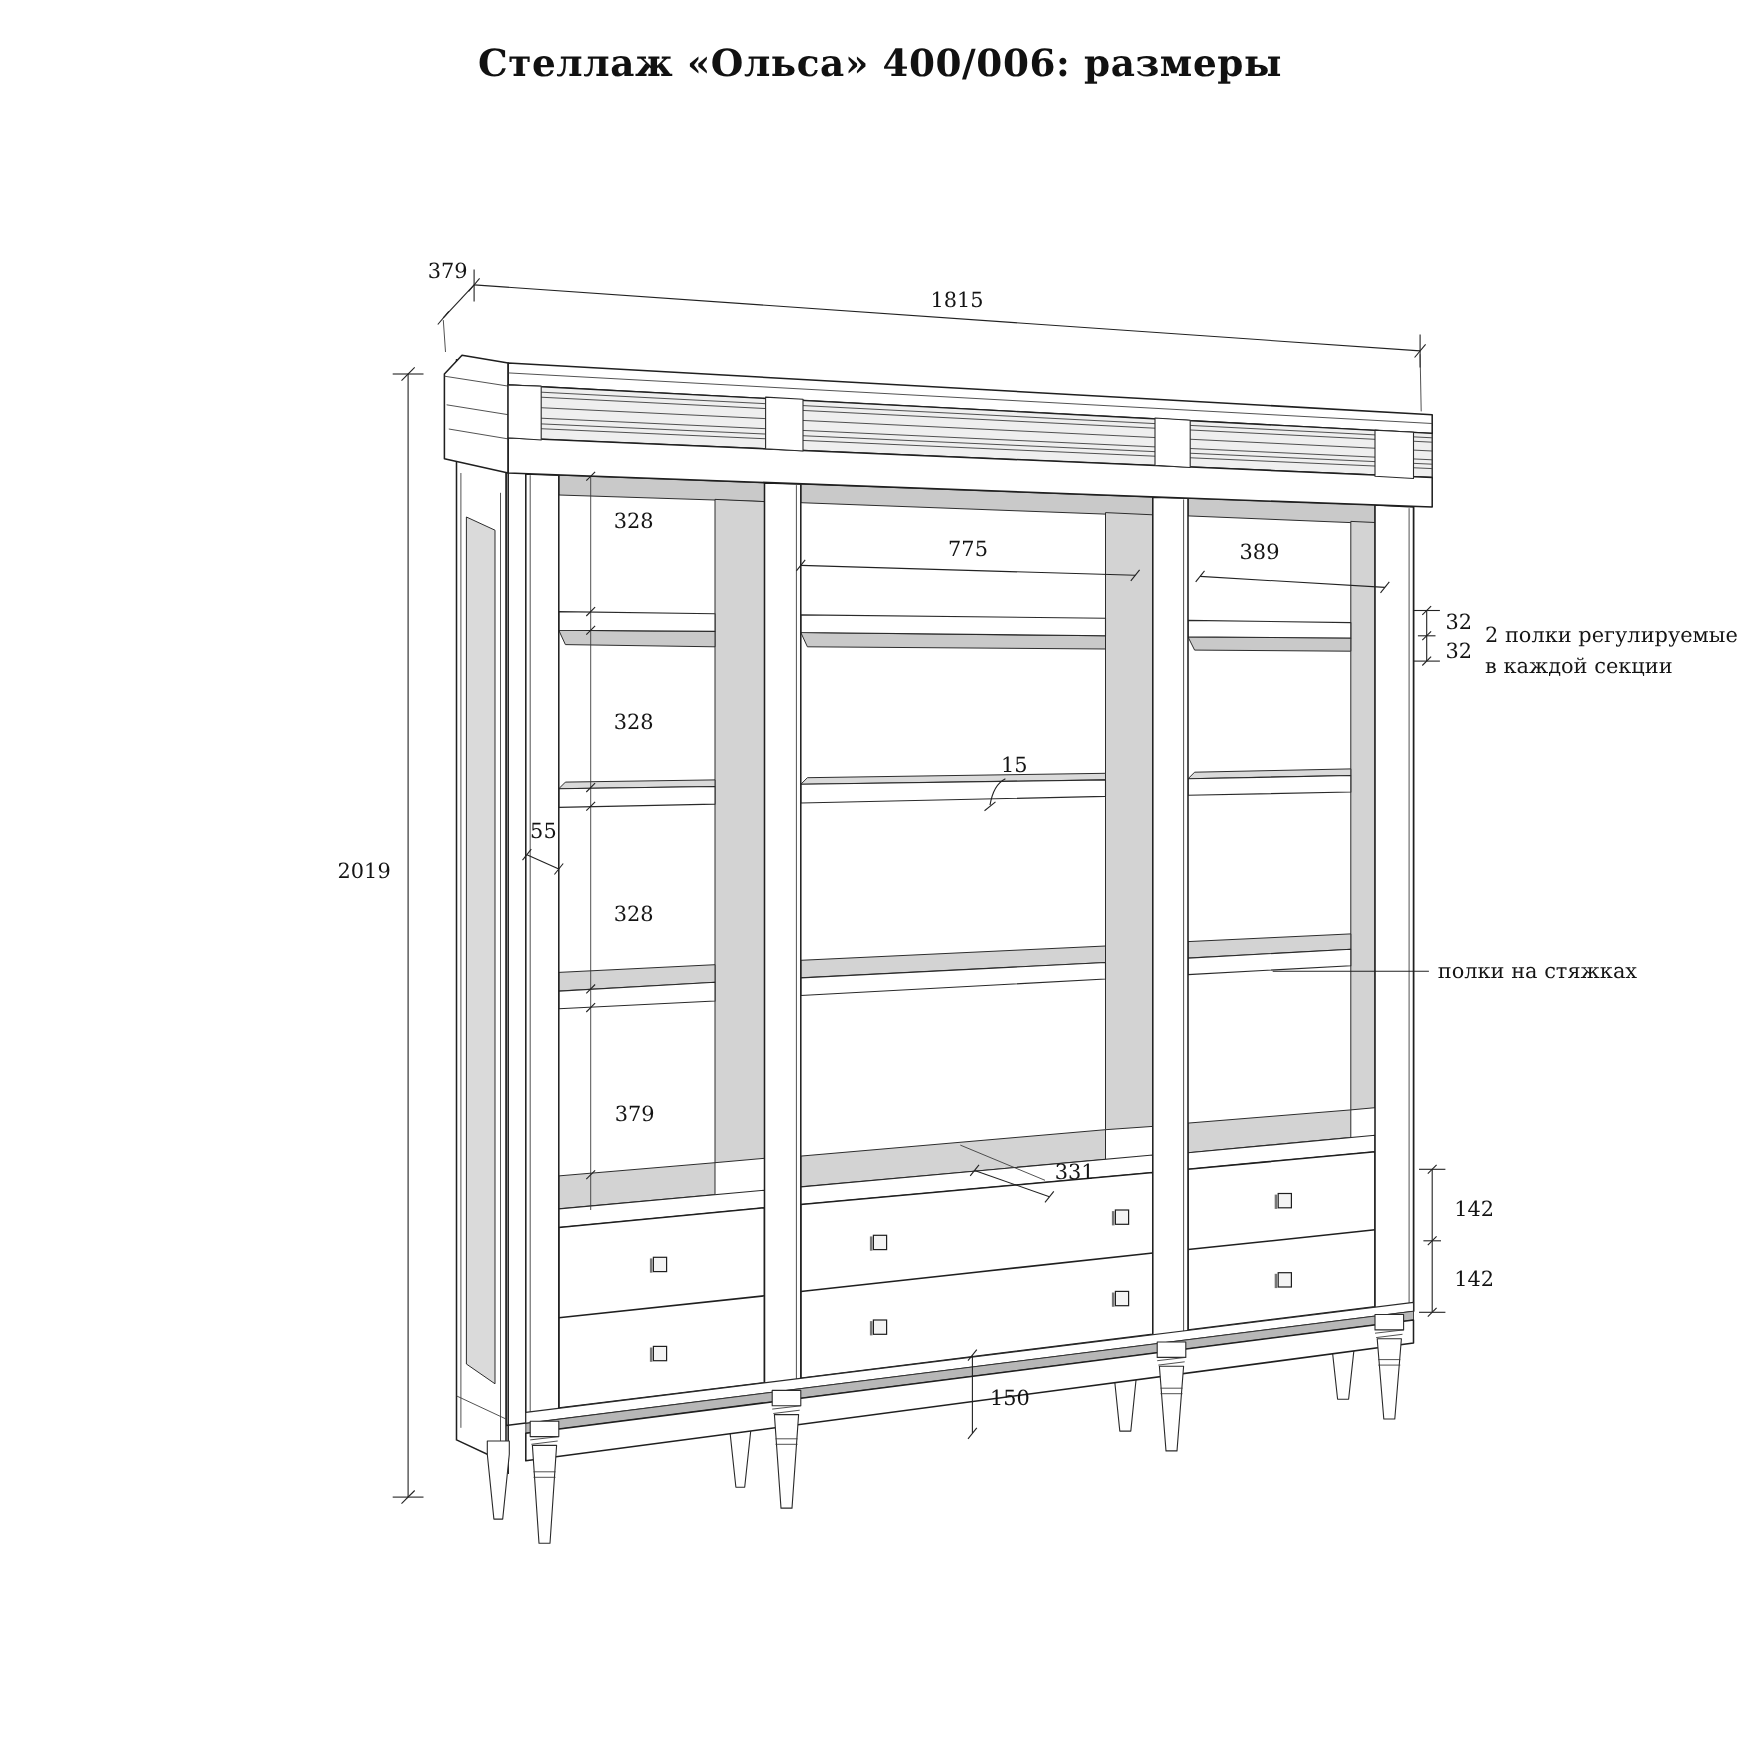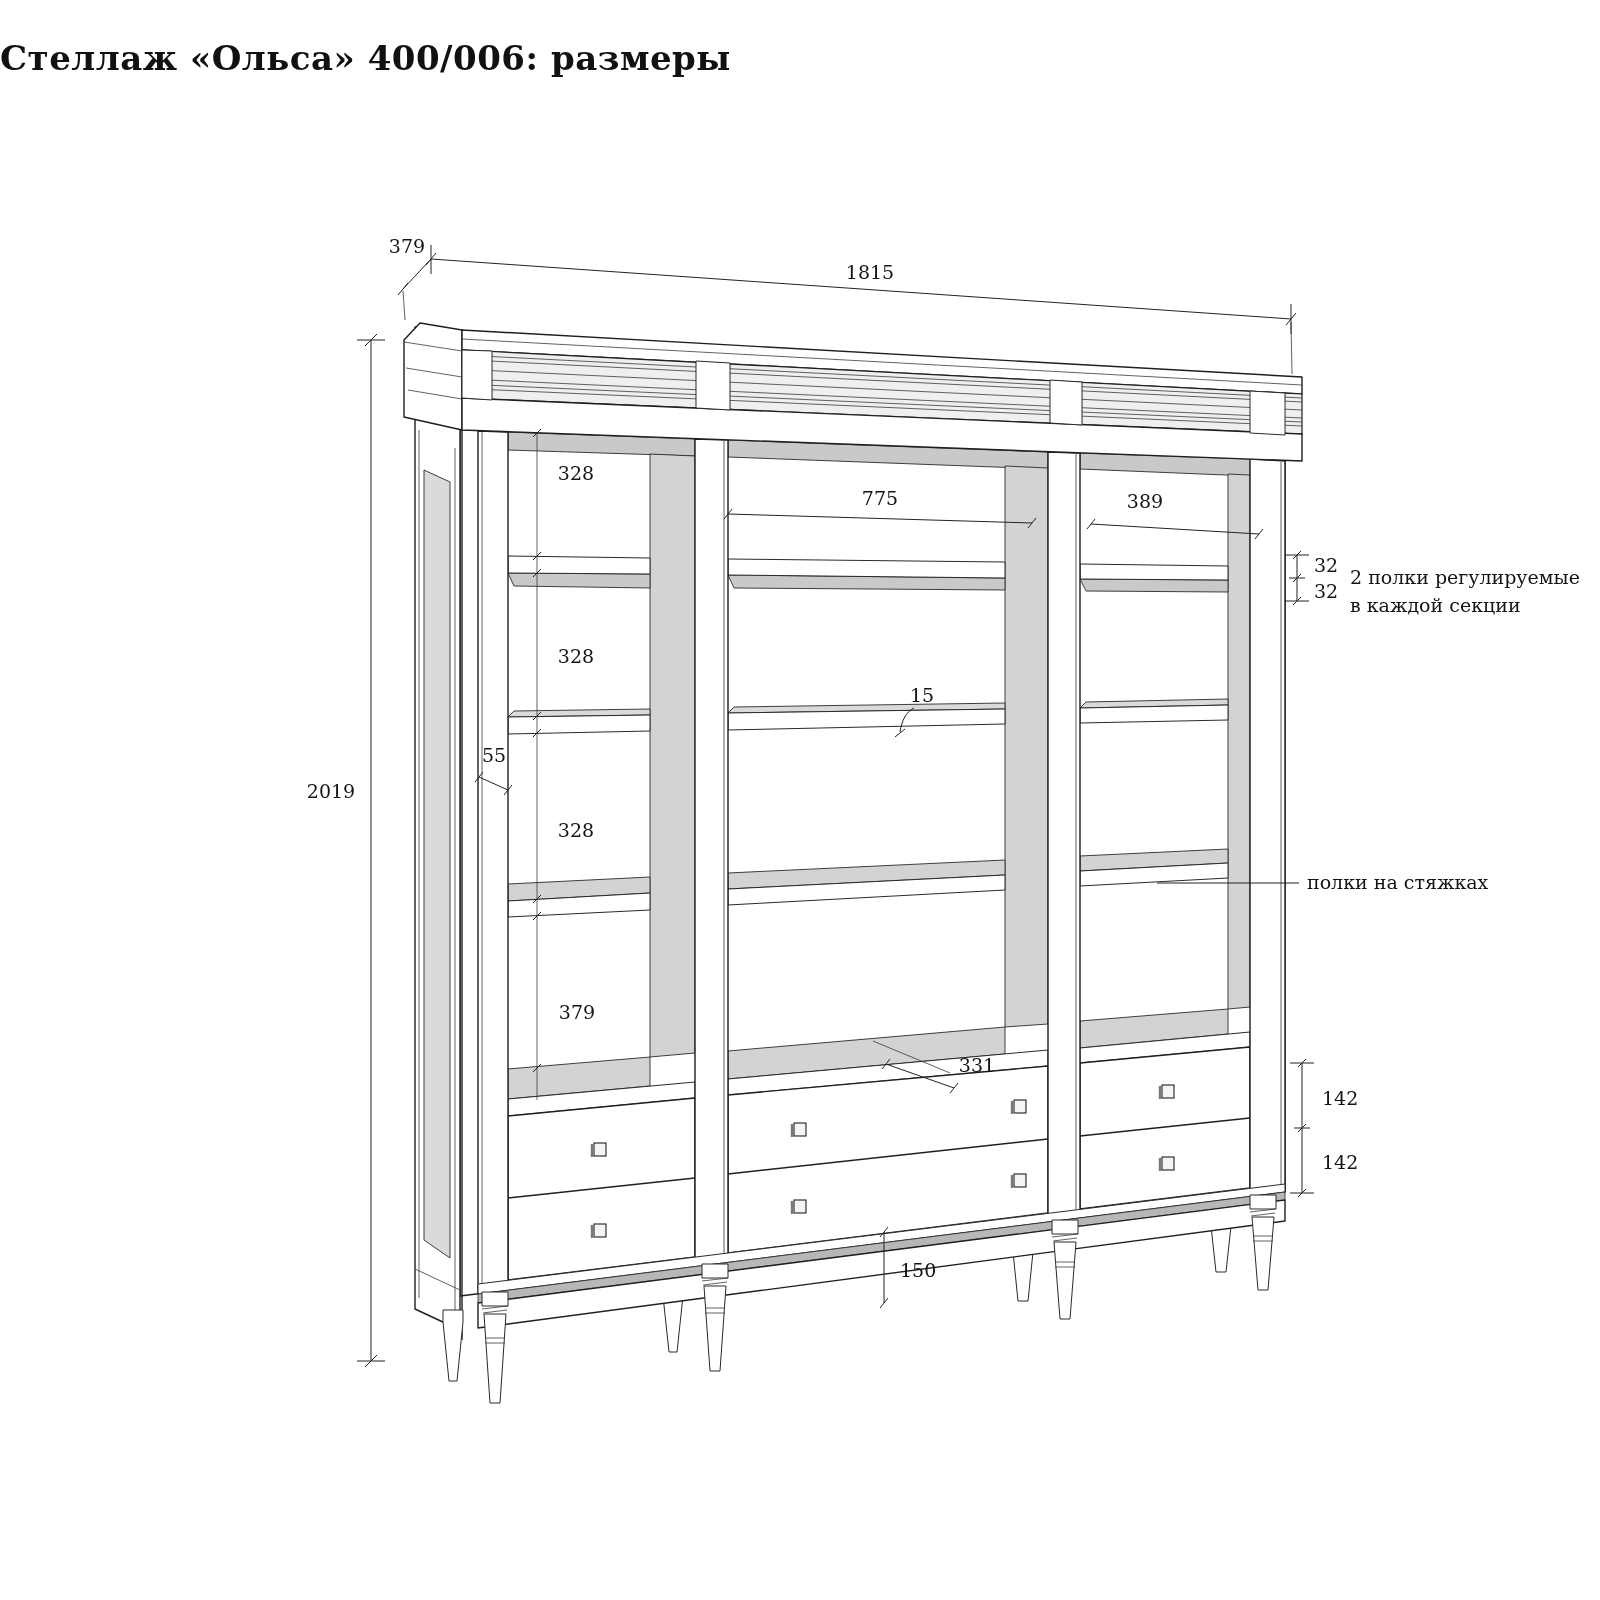--- a/index.html
+++ b/index.html
@@ -1,17 +1,17 @@
 <!DOCTYPE html>
 <html><head>
 <meta charset="utf-8">
 <style>
   html,body{margin:0;padding:0;background:#ffffff;}
   .page{width:1600px;height:1600px;position:relative;background:#fff;overflow:hidden;}
-  .title{position:absolute;top:38px;left:0;width:1600px;
+  .title{position:absolute;top:38px;left:0;width:1600px;text-align:center;
          font-family:"DejaVu Serif","Liberation Serif",serif;font-weight:bold;
          font-size:34px;color:#111;letter-spacing:0.5px;}
   svg{position:absolute;left:0;top:0;}
   
   .ol{fill:none;stroke:#1f1f1f;stroke-width:1.4;stroke-linejoin:round;}
   .wf{fill:#ffffff;stroke:#1f1f1f;stroke-width:1.4;stroke-linejoin:round;}
   .wl{fill:#ffffff;stroke:#2a2a2a;stroke-width:1;stroke-linejoin:round;}
   .tl{fill:none;stroke:#3a3a3a;stroke-width:0.8;}
   .g1{fill:#d3d3d3;stroke:#2a2a2a;stroke-width:0.9;}
   .g2{fill:#c9c9c9;stroke:#2a2a2a;stroke-width:0.9;}

